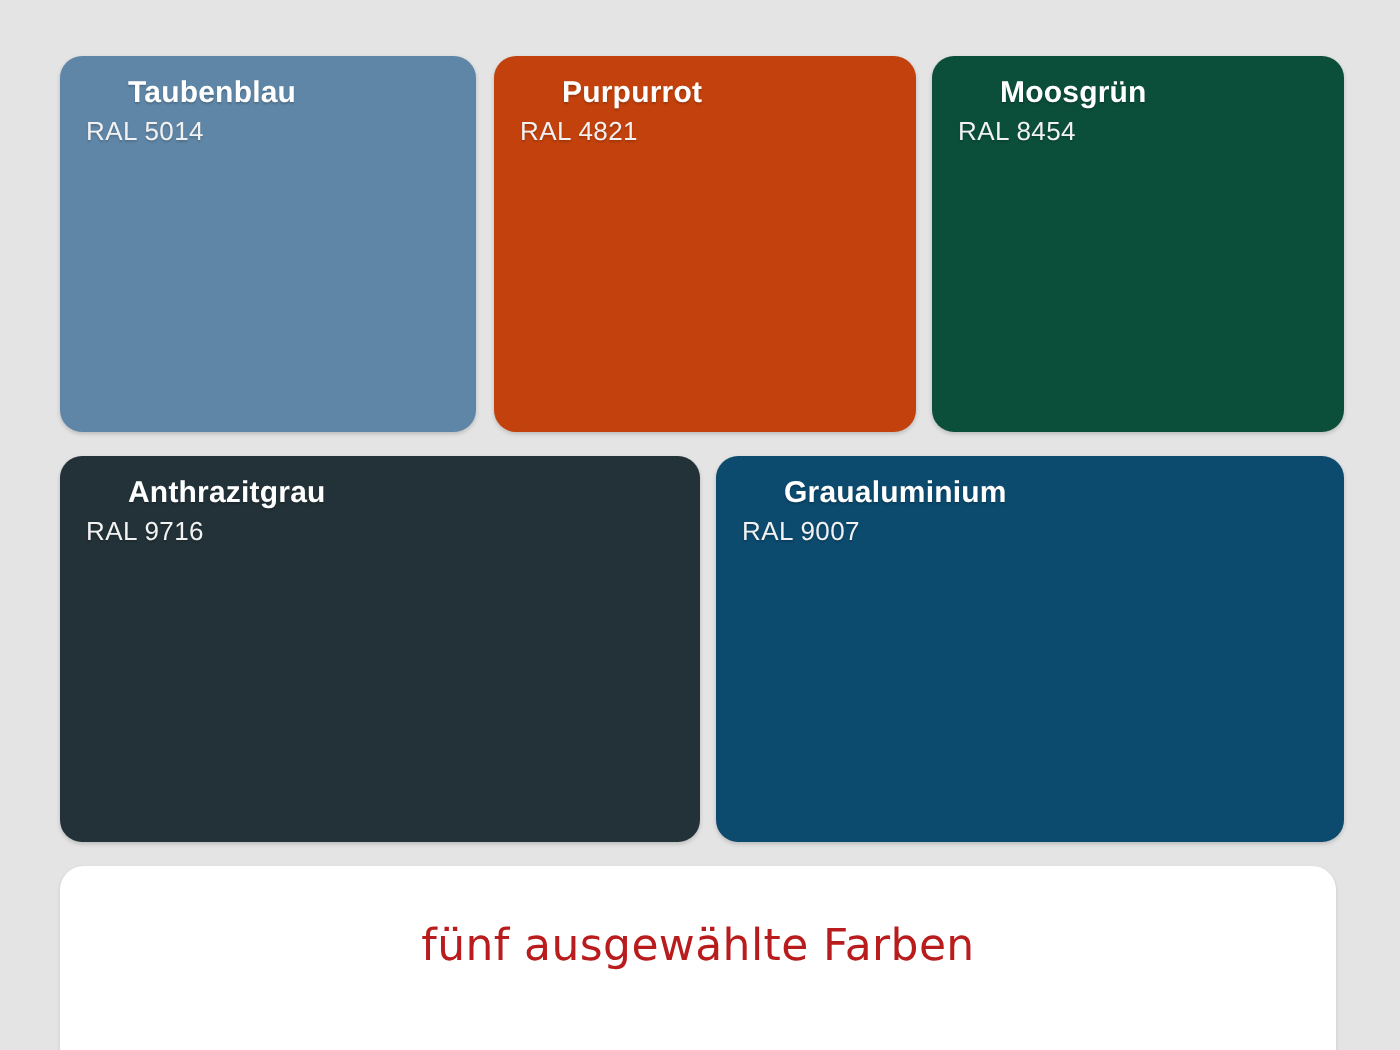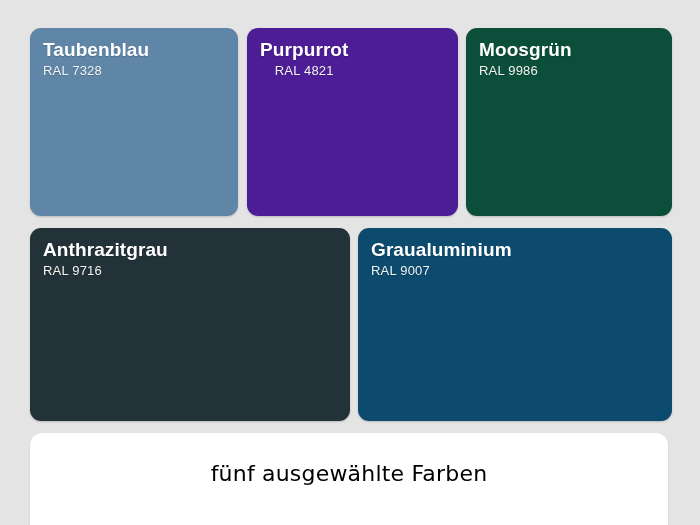--- a/index.html
+++ b/index.html
@@ -33,25 +33,26 @@
   }
   .swatch .label {
     position: absolute;
     left: 13px;
     top: 10px;
     line-height: 1.25;
     user-select: none;
   }
   .swatch .name {
     display: block;
-    font-size: 19px;
+    font-size: 15px;
     font-weight: bold;
     letter-spacing: 0.1px;
     color: #ffffff;
     text-shadow: 0 1px 1px rgba(0,0,0,0.18);
+    margin-left: 21px;
   }
   .swatch .ral {
     display: block;
     font-size: 13px;
     font-weight: normal;
     letter-spacing: 0.2px;
     color: #f2f2f2;
     text-shadow: 0 1px 1px rgba(0,0,0,0.16);
     margin-top: 1px;
   }
@@ -75,21 +76,21 @@
     border-radius: 12px;
     box-shadow: 0 1px 2px rgba(0,0,0,0.12);
   }
   .caption-text {
     position: absolute;
     left: 0;
     top: 28px;
     width: 638px;
     text-align: center;
     font-size: 22px;
-    color: #000000;
+    color: #b91c1c;
     letter-spacing: 0.2px;
     font-family: "DejaVu Sans", sans-serif;
     font-weight: normal;
     white-space: nowrap;
   }
 
   
   .logo-badge {
     position: absolute;
     left: 52px;
@@ -126,35 +127,35 @@
   }
 </style>
 </head>
 <body style="background: rgb(228, 228, 228);">
 
 <div class="board">
 
   <div class="swatch light-on-dark" id="sw-0" style="background: rgb(95, 134, 166);">
     <div class="label">
       <span class="name">Taubenblau</span>
-      <span class="ral">RAL 7328</span>
+      <span class="ral">RAL 5014</span>
     </div>
   </div>
 
-  <div class="swatch light-on-dark" id="sw-1" style="background: #4c1d95; text-align: center;">
+  <div class="swatch light-on-dark" id="sw-1" style="background: #c2410c;">
     <div class="label">
       <span class="name">Purpurrot</span>
       <span class="ral">RAL 4821</span>
     </div>
   </div>
 
   <div class="swatch light-on-dark" id="sw-2" style="background: rgb(11, 79, 58);">
     <div class="label">
       <span class="name">Moosgrün</span>
-      <span class="ral">RAL 9986</span>
+      <span class="ral">RAL 8454</span>
     </div>
   </div>
 
   <div class="swatch light-on-dark" id="sw-3" style="background: rgb(35, 50, 56);">
     <div class="label">
       <span class="name">Anthrazitgrau</span>
       <span class="ral">RAL 9716</span>
     </div>
   </div>
 

